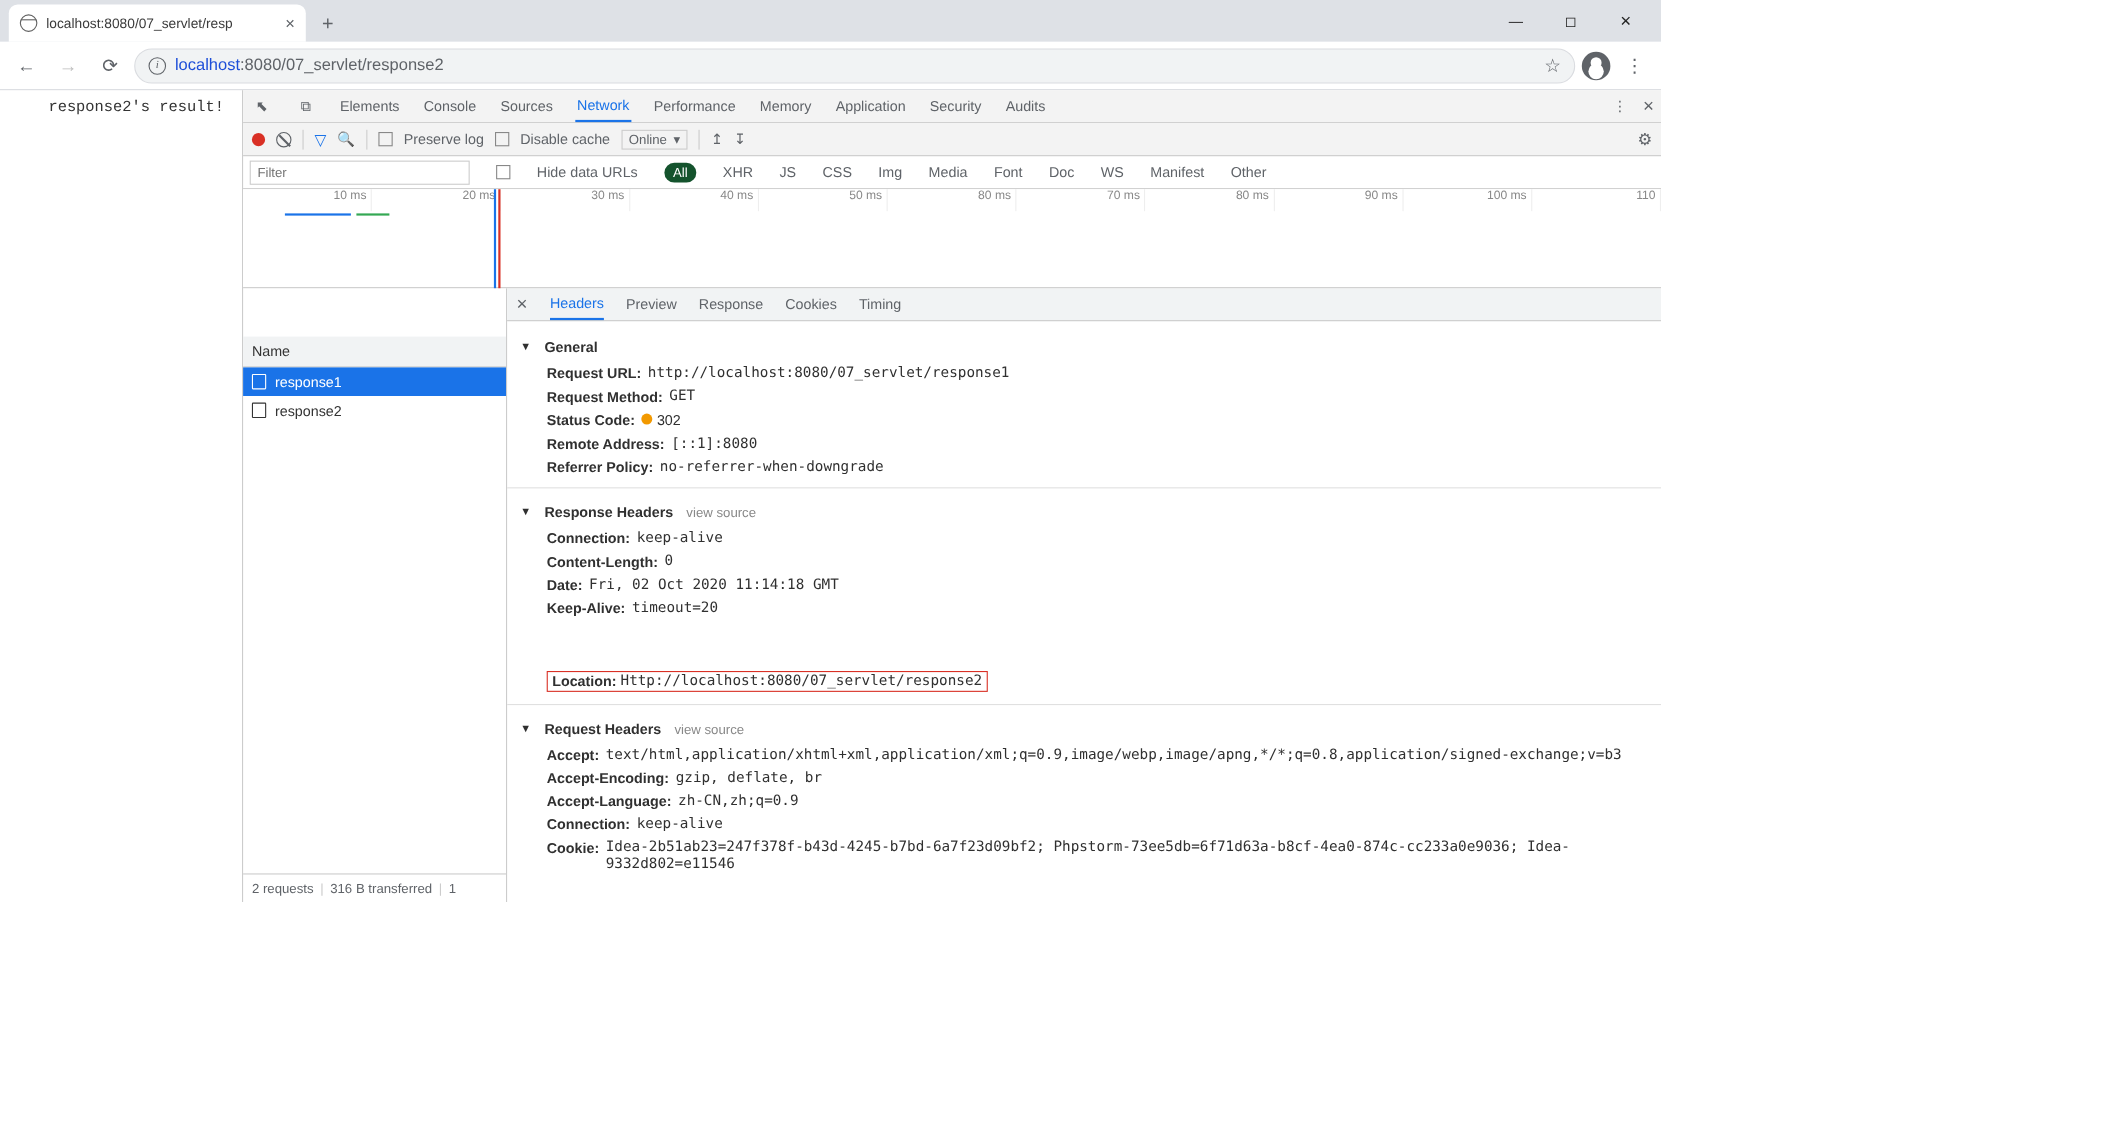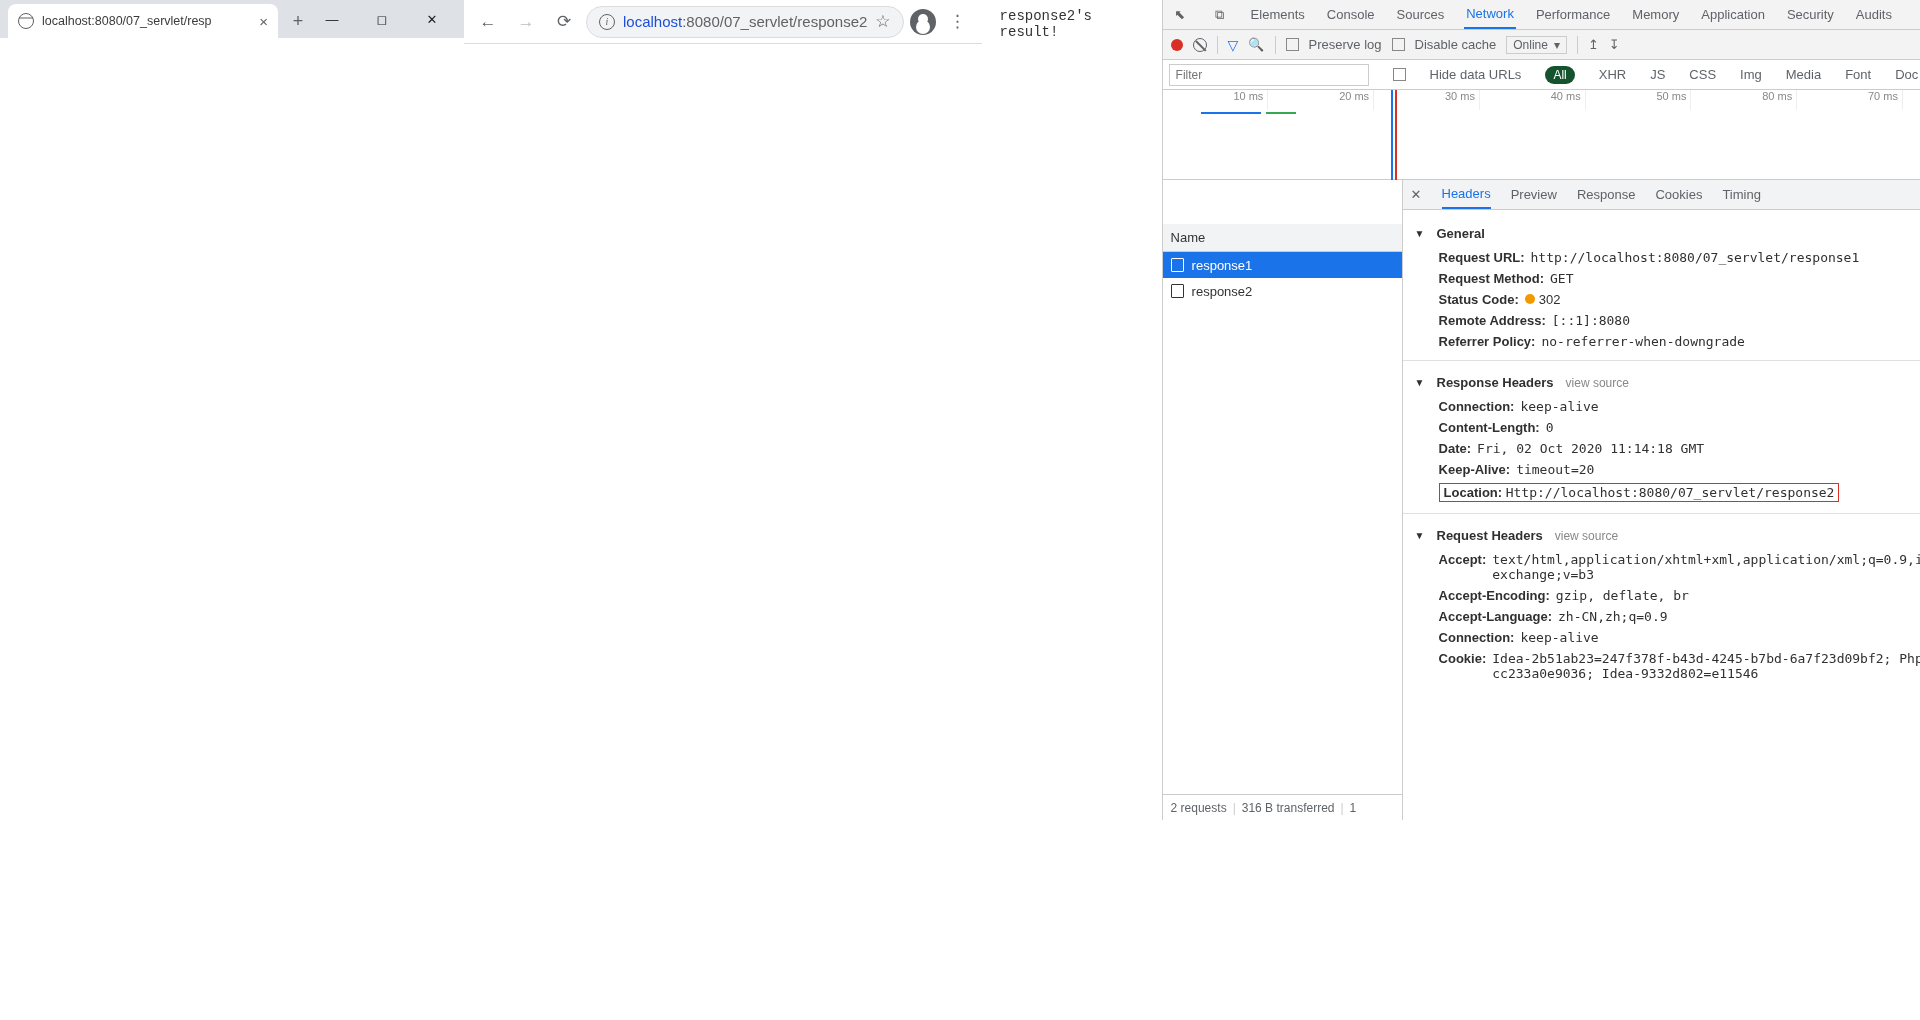--- a/index.html
+++ b/index.html
@@ -1,17 +1,17 @@
 <!DOCTYPE html>
 <html><head>
 <meta charset="utf-8">
 <style>
 * { margin: 0; padding: 0; box-sizing: border-box; font-family: "Segoe UI", Arial, sans-serif; }
 body { background: #fff; font-size: 13px; color: #333; overflow: hidden; }
-.browser { width: 1510px; height: 820px; display: flex; flex-direction: row; }
+.browser { width: 1510px; height: 820px; display: flex; flex-direction: column; }
 
 
 .tab-strip { height: 38px; background: #dee1e6; display: flex; align-items: flex-end; padding-left: 8px; }
 .tab { background: #fff; height: 34px; width: 270px; border-radius: 8px 8px 0 0; display: flex; align-items: center; padding: 0 10px; gap: 8px; font-size: 12.5px; color: #3b3b3b; }
 .tab .fav { width: 16px; height: 16px; border: 1.5px solid #616161; border-radius: 50%; position: relative; flex-shrink: 0; }
 .tab .fav::before { content: ""; position: absolute; inset: 0; border-top: 1.5px solid #616161; top: 50%; transform: translateY(-50%); }
 .tab .tx-close { margin-left: auto; font-size: 15px; color: #5f6368; }
 .newtab { width: 28px; height: 28px; margin: 0 6px 3px 6px; display: flex; align-items: center; justify-content: center; font-size: 18px; color: #5f6368; }
 .wincontrols { margin-left: auto; display: flex; gap: 22px; padding: 0 18px 0 0; color: #222; align-self: center; }
 .wincontrols span { width: 28px; text-align: center; font-size: 13px; }
@@ -24,21 +24,21 @@
 .omnibox .info { width: 16px; height: 16px; border: 1.5px solid #5f6368; border-radius: 50%; display: flex; align-items: center; justify-content: center; font-size: 10px; color: #5f6368; font-family: serif; font-style: italic; }
 .omnibox .url { font-size: 15px; color: #202124; }
 .omnibox .url .host { color: #1d4ed8; }
 .omnibox .url .path { color: #5f6368; }
 .omnibox .star { margin-left: auto; color: #5f6368; font-size: 17px; }
 .avatar { width: 26px; height: 26px; border-radius: 50%; background: #5f6368; display: flex; align-items: center; justify-content: center; }
 .avatar::after { content: ""; width: 10px; height: 10px; border-radius: 50%; background: #fff; box-shadow: 0 8px 0 2px #fff; transform: translateY(-3px); }
 
 
 .mainarea { flex: 1; display: flex; min-height: 0; }
-.page { width: 180px; padding: 8px 18px; font-family: "Courier New", monospace; font-size: 14px; }
+.page { width: 180px; padding: 8px 4px; font-family: "Courier New", monospace; font-size: 14px; margin-left: 40px; }
 
 
 .devtools { flex: 1; display: flex; flex-direction: column; border-left: 1px solid #ccc; min-width: 0; }
 .dt-tabs { height: 30px; display: flex; align-items: center; border-bottom: 1px solid #ccc; background: #f3f3f3; padding: 0 6px; gap: 18px; font-size: 13px; color: #5f6368; }
 .dt-tabs .sel { width: 22px; text-align: center; }
 .dt-tabs .tabitem { padding: 0 2px; height: 100%; display: flex; align-items: center; }
 .dt-tabs .tabitem.active { color: #1a73e8; border-bottom: 2px solid #1a73e8; }
 .dt-tabs .right { margin-left: auto; display: flex; gap: 14px; }
 
 .dt-toolbar { height: 30px; display: flex; align-items: center; border-bottom: 1px solid #ccc; padding: 0 8px; gap: 10px; font-size: 13px; color: #5f6368; background: #f3f3f3; }
@@ -86,21 +86,21 @@
 .detailbody::-webkit-scrollbar-thumb { background: #c1c1c1; }
 .section { padding: 2px 12px; }
 .sechead { font-size: 13px; font-weight: bold; color: #303030; display: flex; align-items: center; gap: 12px; padding: 6px 0; }
 .sechead .tri { font-size: 10px; }
 .sechead .vs { font-weight: normal; color: #888; font-size: 12px; }
 .kv { padding: 3px 0 3px 24px; font-size: 13px; display: flex; gap: 6px; }
 .kv .k { font-weight: bold; color: #303030; }
 .kv .v { font-family: "Consolas", monospace; color: #303030; }
 .sdot { width: 10px; height: 10px; border-radius: 50%; background: #f29900; display: inline-block; margin-right: 4px; }
 .hr { height: 1px; background: #e0e0e0; margin: 6px 0; }
-.hl { border: 1.5px solid #d93025; padding: 1px 4px; display: inline-flex; }
+.hl { border: 1.5px solid #d93025; padding: 1px 4px; display: inline-flex; margin-top: 44px; }
 </style>
 </head>
 <body>
 
 <div class="browser">
 
   <div class="tab-strip">
     <div class="tab">
       <span class="fav"></span>
       <span>localhost:8080/07_servlet/resp</span>

